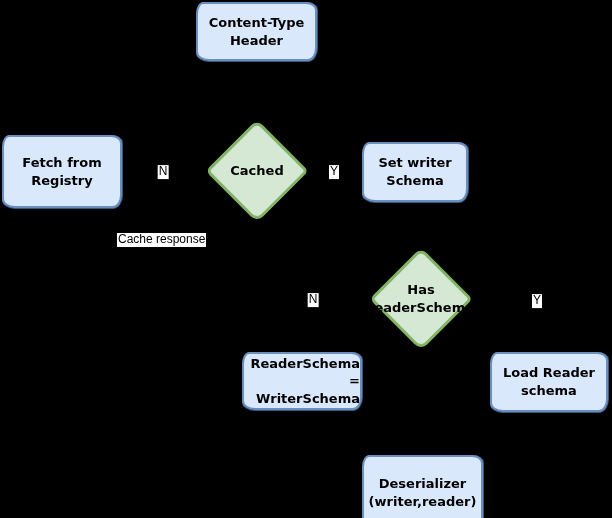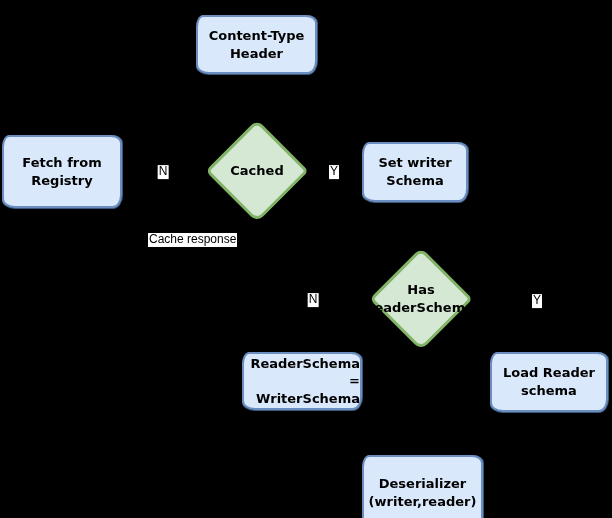--- a/index.html
+++ b/index.html
@@ -70,31 +70,31 @@
     font-family: "Liberation Sans", sans-serif;
     font-size: 12px;
     line-height: 1.15;
     padding: 0 1px;
     white-space: nowrap;
   }
   .edge-label.centered {
     transform: translate(-50%, -50%);
   }
   
-  #n-content-type   { left: 196px; top: 2px;   width: 121px; height: 59px; margin-top: 13px; }
+  #n-content-type   { left: 196px; top: 2px;   width: 121px; height: 59px; }
   #n-fetch-registry { left: 2px;   top: 135px; width: 120px; height: 73px; }
   #n-set-writer     { left: 362px; top: 142px; width: 106px; height: 60px; }
   #n-reader-writer  { left: 242px; top: 352px; width: 120px; height: 58px; text-align: right; }
   #n-load-reader    { left: 490px; top: 352px; width: 118px; height: 60px; }
   #n-deserializer   { left: 362px; top: 455px; width: 121px; height: 76px; }
   #n-cached         { left: 207px; top: 121px; }
   #n-has-reader     { left: 371px; top: 249px; }
   #l-cached-n       { left: 163px; top: 172px; }
   #l-cached-y       { left: 334px; top: 172px; }
-  #l-cache-response { left: 117px; top: 233px; margin-left: 31px; }
+  #l-cache-response { left: 117px; top: 233px; }
   #l-has-n          { left: 313px; top: 300px; }
   #l-has-y          { left: 537px; top: 301px; }
 </style>
 </head>
 <body>
 
 <div class="canvas">
 
   <div class="process" id="n-content-type">
     <span class="node-label">Content-Type

